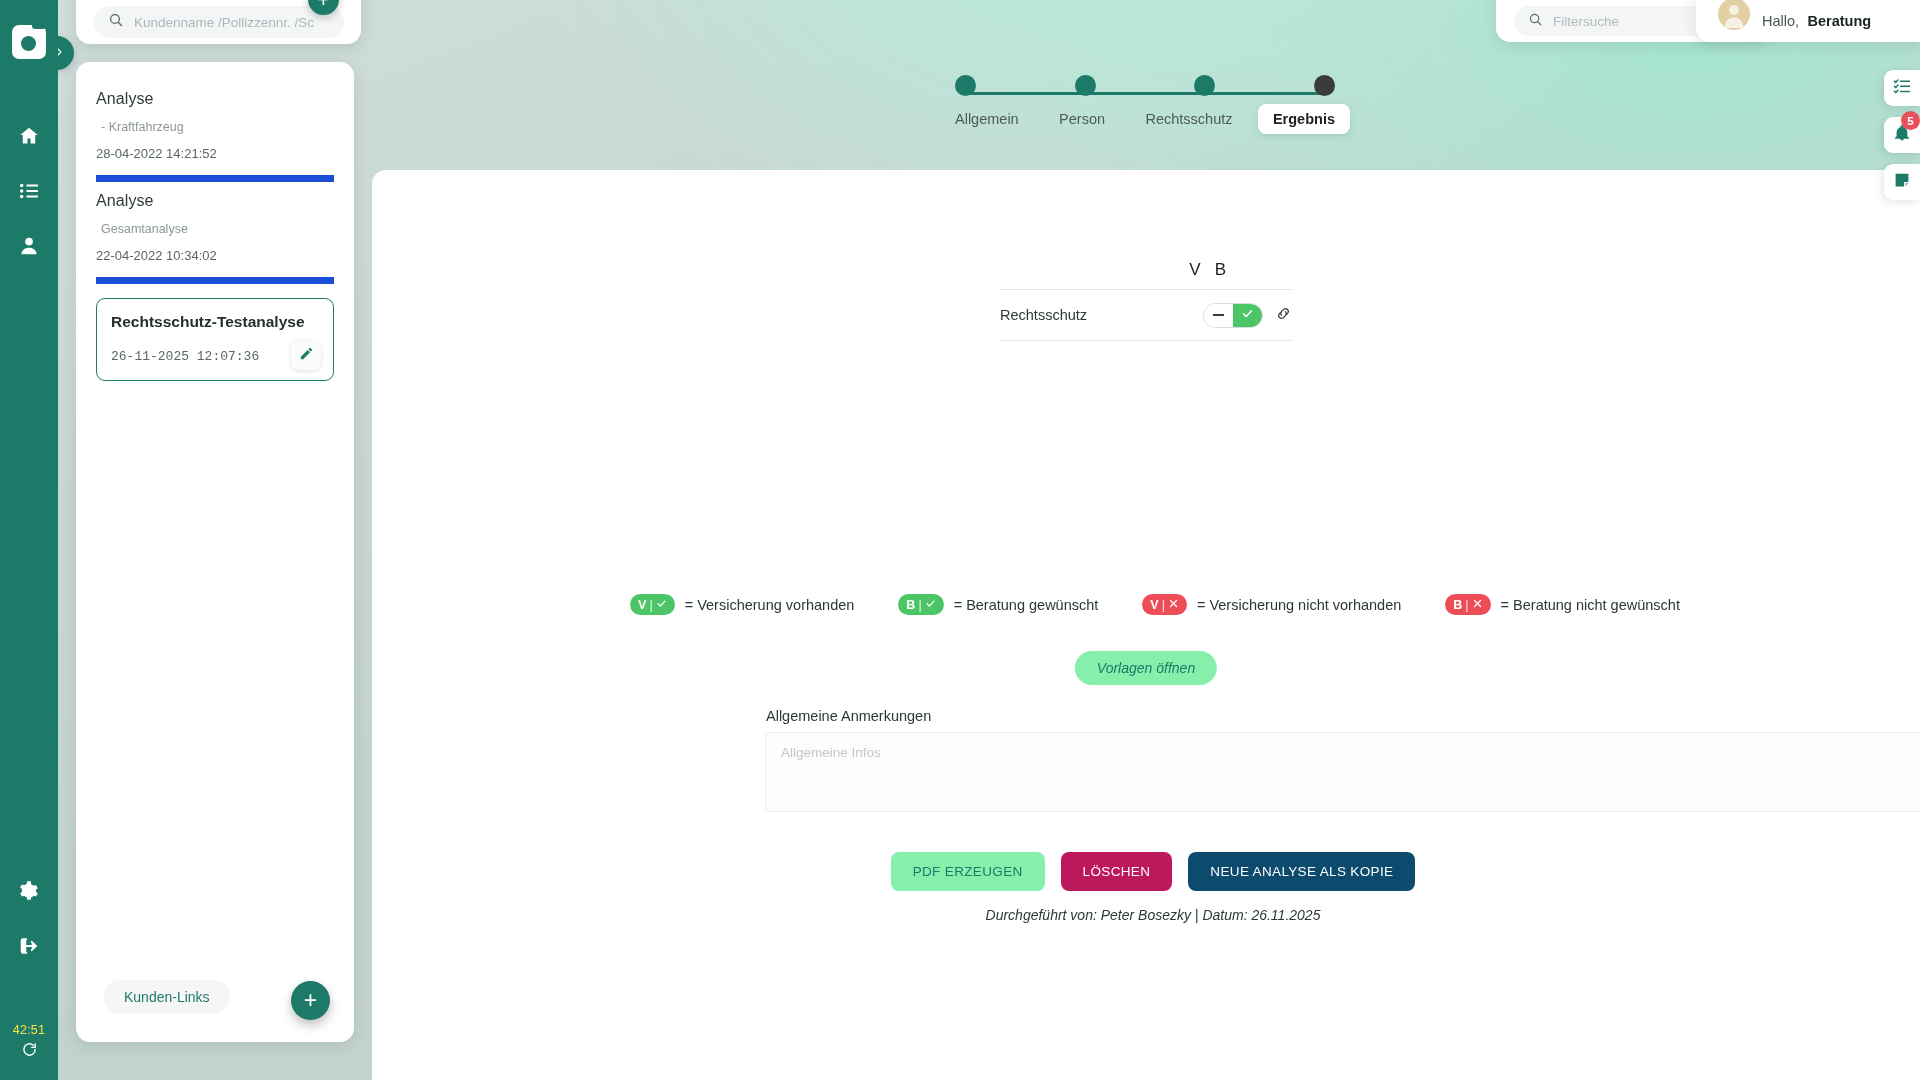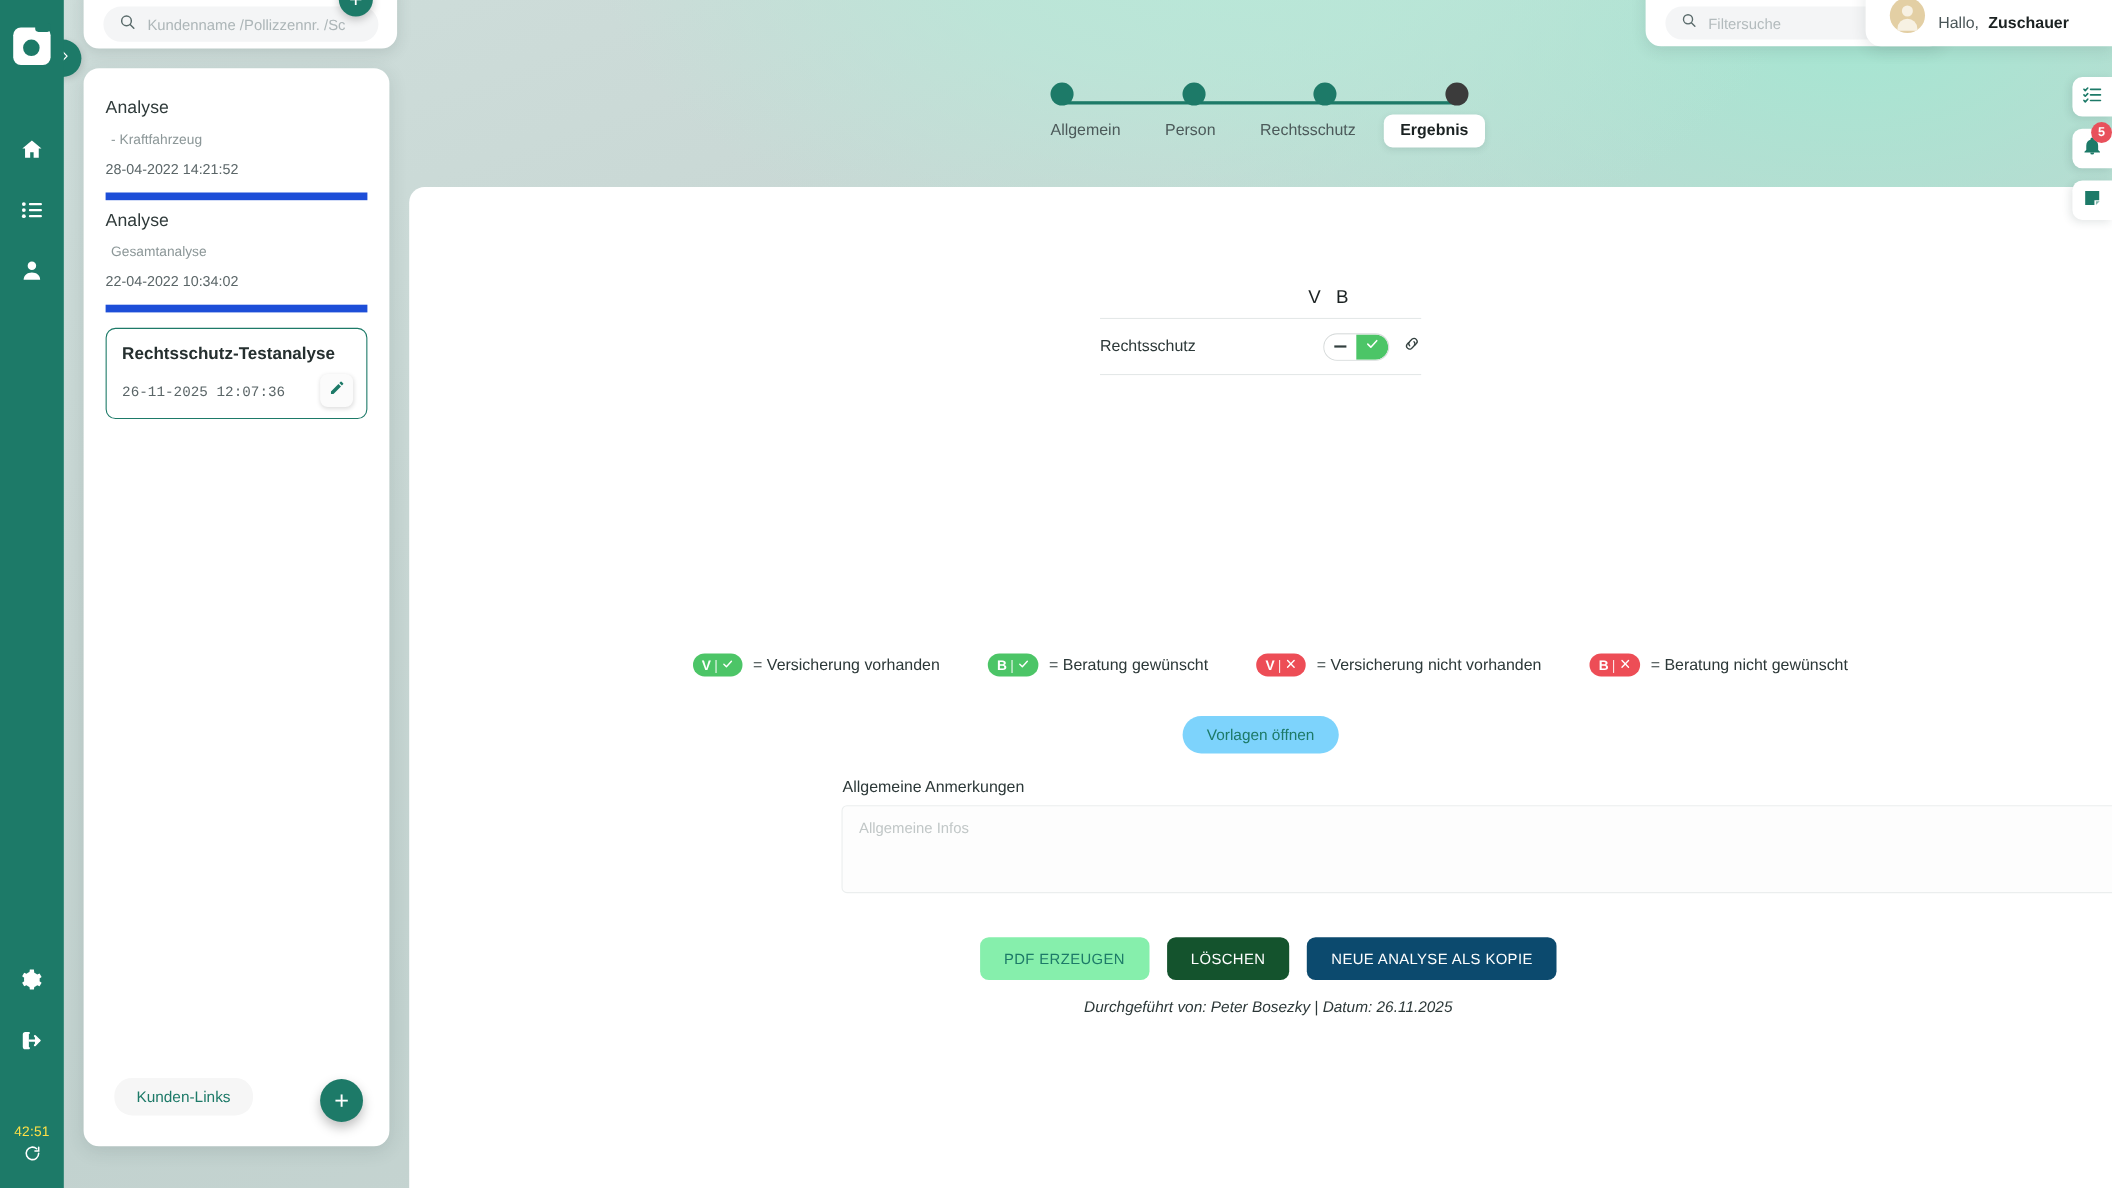--- a/index.html
+++ b/index.html
@@ -286,23 +286,24 @@
   }
   .chip.green { background: #4cc567; }
   .chip.red   { background: #ed4d56; }
   .chip .sep { opacity: .85; font-weight: normal; }
   .chip svg { width: 11px; height: 11px; stroke: #ffffff; stroke-width: 2.8; fill: none; }
   .leg-text { font-size: 14.5px; color: #2c3838; }
 
   .vorlagen {
     position: absolute; left: 50%; top: 481px;
     transform: translateX(-50%);
-    background: #7dd3fc; border-radius: 17px;
+    background: #86efac; border-radius: 17px;
     padding: 9px 22px; font-size: 14px; color: #1d7a68;
     cursor: pointer;
+    font-style: italic;
   }
 
   
   .anm-label {
     position: absolute; left: 394px; top: 538px;
     font-size: 14.5px; color: #2c3838;
   }
   .anm-box {
     position: absolute; left: 393px; top: 562px;
     width: 1473px; height: 80px;
@@ -324,21 +325,21 @@
     display: flex; justify-content: center; gap: 16px;
     padding-left: 14px;
   }
   .btn {
     border: 0; cursor: pointer;
     font-family: "Liberation Sans", sans-serif;
     font-size: 13.5px; letter-spacing: .35px;
     border-radius: 8px; padding: 12px 22px;
   }
   .btn.pdf    { background: #86efac; color: #1d7a68; }
-  .btn.del    { background: #14532d; color: #ffffff; }
+  .btn.del    { background: #be185d; color: #ffffff; }
   .btn.copy   { background: #0c4a6e; color: #ffffff; }
 
   .footnote {
     position: absolute; left: 0; right: 0; top: 737px;
     text-align: center; font-style: italic;
     font-size: 14px; color: #2c3838;
     padding-left: 14px;
   }
 </style>
 </head>
@@ -467,21 +468,21 @@
           </svg>
       </span>
       <input type="text" placeholder="Filtersuche" style="">
     </div>
   </div>
 
   <div class="user-wrap">
     <div class="avatar"></div>
     <div>
       <span class="hello">Hallo,</span>
-      <span class="uname">Zuschauer</span>
+      <span class="uname">Beratung</span>
     </div>
   </div>
 
   <div class="side-tabs">
     <div class="side-tab">
       <span>
         <svg viewBox="0 0 24 24" fill="none" stroke="#1d7a68" stroke-width="2" stroke-linecap="round" stroke-linejoin="round">
           <path d="M2 5.5 3.6 7.2 6.6 4"></path>
             <path d="M2 12.3 3.6 14 6.6 10.8"></path>
             <path d="M2 19.1 3.6 20.8 6.6 17.6"></path>

